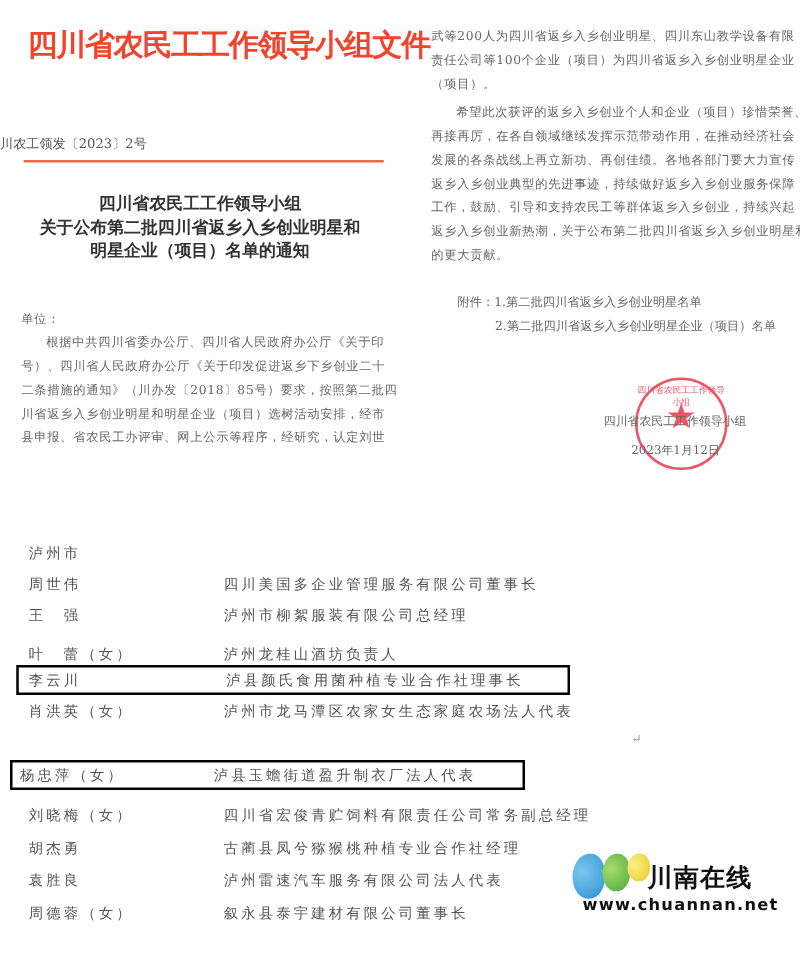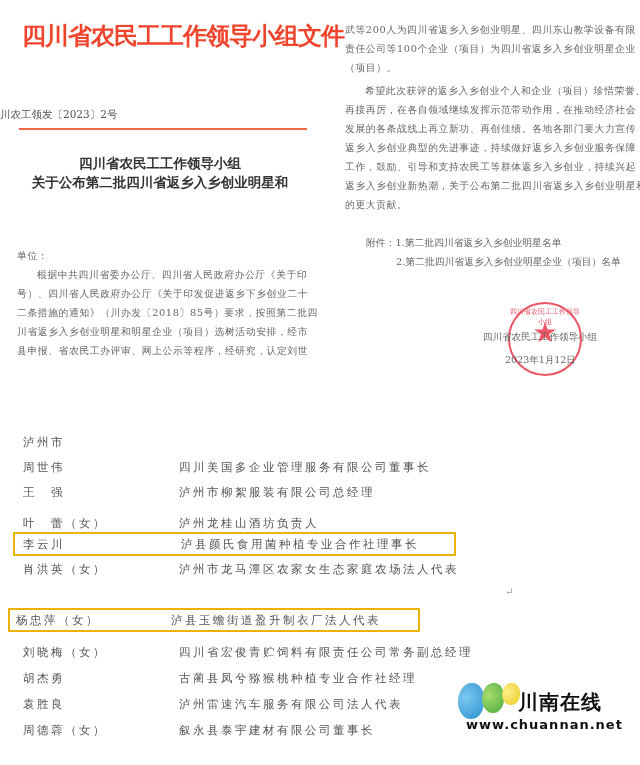--- a/index.html
+++ b/index.html
@@ -26,39 +26,40 @@
   .seal { left: 508px; top: 302px; width: 70px; height: 70px; border: 2px solid #e8384a;
           border-radius: 50%; opacity: 0.85; }
   .seal .star { position: absolute; left: 0; top: 14px; width: 70px; text-align: center;
                 font-size: 28px; color: #e8384a; line-height: 30px; }
   .seal .arc { position: absolute; left: 0; top: 3px; width: 70px; text-align: center;
                font-size: 7px; color: #e8384a; font-family: "DejaVu Sans", sans-serif; }
   .list { left: 18px; top: 430px; width: 500px; font-size: 11.5px; color: #555; letter-spacing: 2.5px; }
   .row { position: absolute; left: 0; height: 24px; line-height: 24px; white-space: nowrap; }
   .row .nm { position: absolute; left: 5px; }
   .row .org { position: absolute; left: 145px; margin-left: 16px; }
-  .row.hl { border: 2px solid #eab308; box-sizing: border-box; text-align: right; }
+  .row.hl { border: 2px solid #000000; box-sizing: border-box; text-align: right; }
   .ret { font-size: 10px; color: #999; }
   .logo { left: 458px; top: 683px; width: 180px; height: 60px; }
   .logo-arc { position: absolute; top: 0; width: 26px; height: 36px; border-radius: 55% 45% 50% 50%; }
   .logo-text { position: absolute; left: 60px; top: 6px; font-family: "DejaVu Sans", sans-serif;
                font-weight: bold; font-size: 20px; color: #111; letter-spacing: 1px; white-space: nowrap; }
   .logo-url { position: absolute; left: 8px; top: 34px; font-family: "DejaVu Sans", sans-serif;
               font-weight: bold; font-size: 13px; color: #111; letter-spacing: 1px; white-space: nowrap; }
 </style>
 </head>
 <body>
 
 <div class="abs doc-title">四川省农民工工作领导小组文件</div>
 <div class="abs doc-number">川农工领发〔2023〕2号</div>
 <div class="abs red-rule"></div>
 
 <div class="abs notice-title">
   <div>四川省农民工工作领导小组</div>
   <div>关于公布第二批四川省返乡入乡创业明星和</div>
+  <div>明星企业（项目）名单的通知</div>
 </div>
 
 <div class="abs left-body para">
   <div>单位：</div>
   <div class="indent">根据中共四川省委办公厅、四川省人民政府办公厅《关于印</div>
   <div>号）、四川省人民政府办公厅《关于印发促进返乡下乡创业二十</div>
   <div>二条措施的通知》（川办发〔2018〕85号）要求，按照第二批四</div>
   <div>川省返乡入乡创业明星和明星企业（项目）选树活动安排，经市</div>
   <div>县申报、省农民工办评审、网上公示等程序，经研究，认定刘世</div>
 </div>

